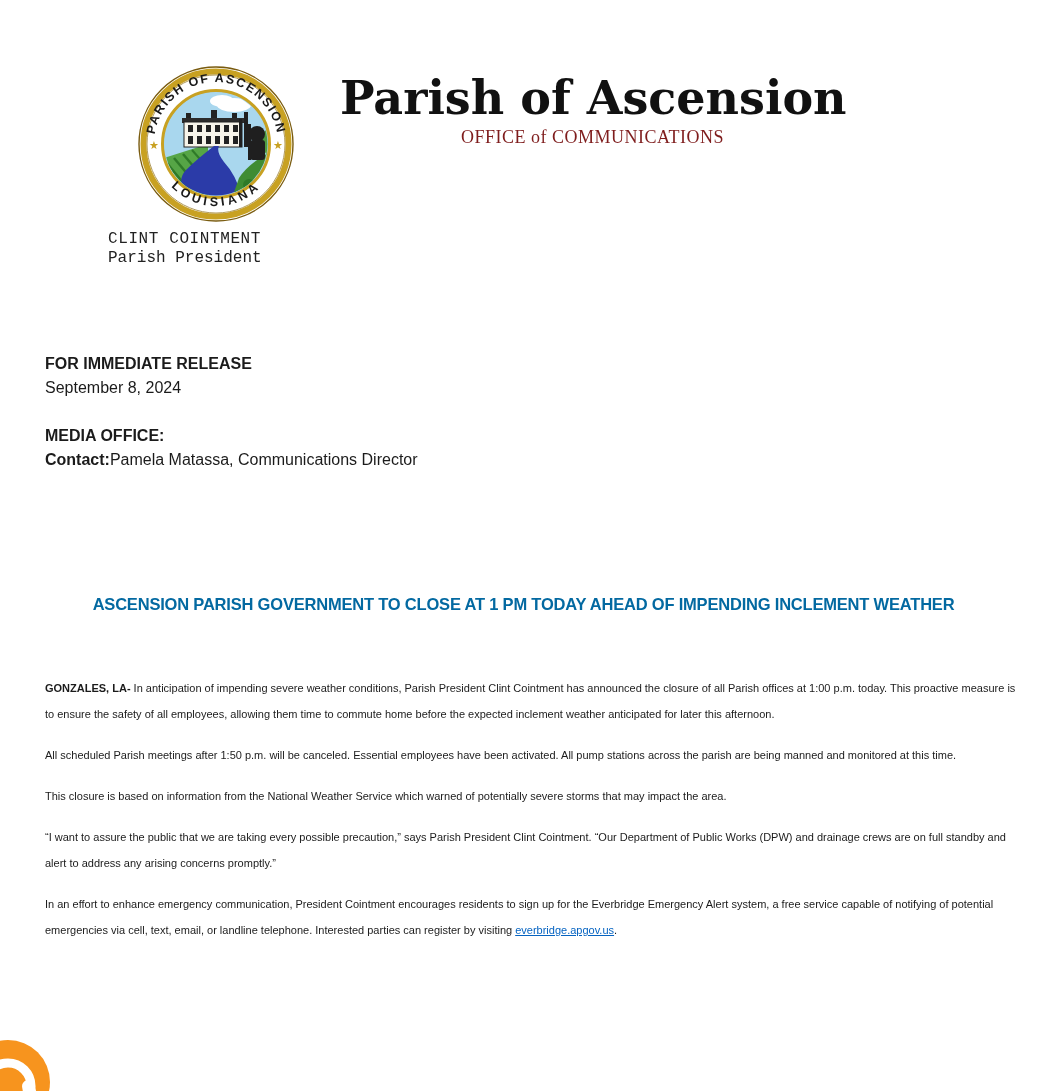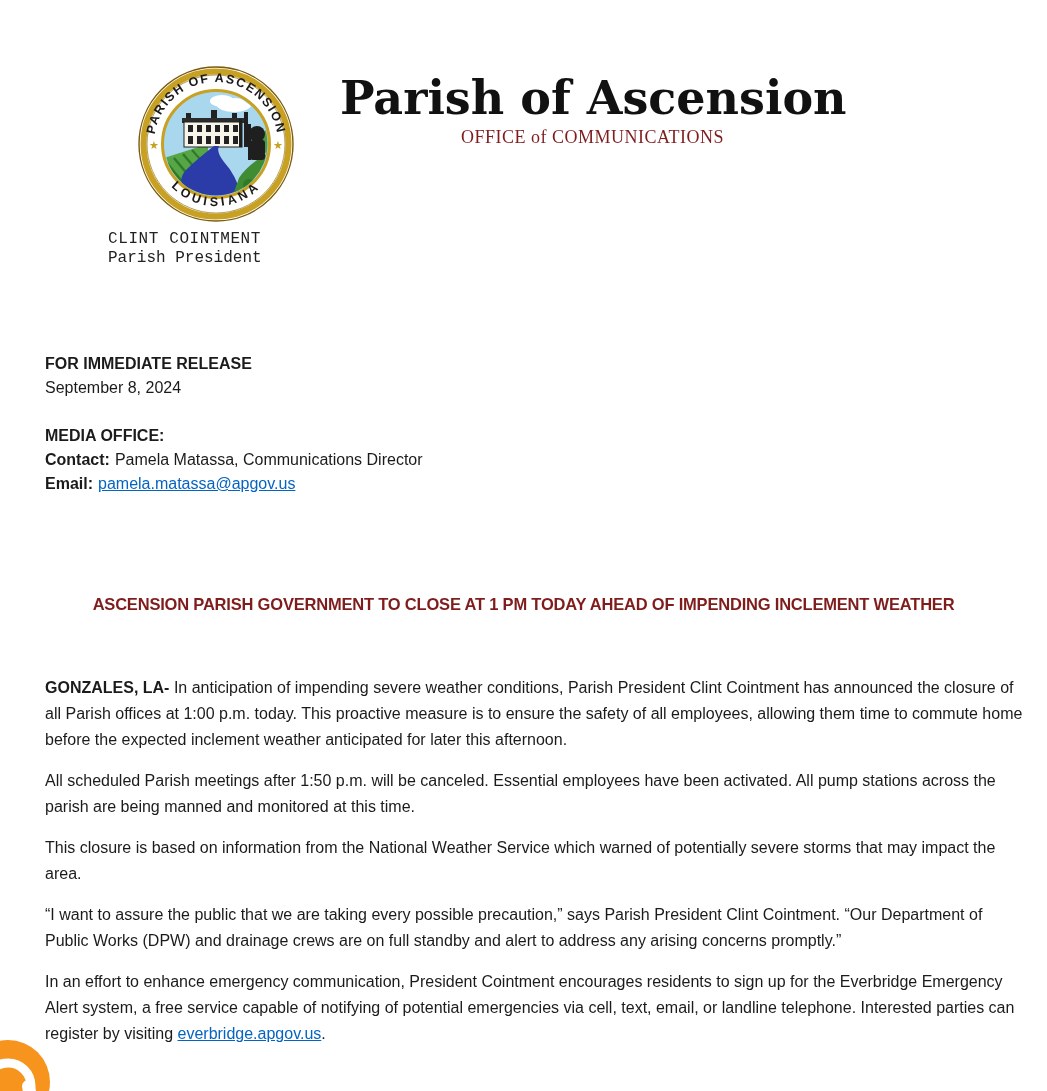--- a/index.html
+++ b/index.html
@@ -28,31 +28,31 @@
     font-size:46px; line-height:52px; color:#111; white-space:nowrap;
   }
   .office-line {
     font-family:"Liberation Serif", serif; font-size:18px;
     letter-spacing:0.5px; color:#7f1d1d; margin-top:3px;
   }
   
   .release-block { position:absolute; left:45px; top:352px; font-size:16px; line-height:24px; }
   .release-block .bold { font-weight:bold; }
   .spacer-line { height:24px; }
-  .inline-label { font-weight:bold; margin-right:5px; }
+  .inline-label { font-weight:bold; }
   a.doc-link { color:#0563C1; text-decoration:underline; cursor:pointer; }
   
   .headline {
     position:absolute; left:0; top:595px; width:100%;
     text-align:center; font-weight:bold; font-size:16.5px; letter-spacing:-0.2px;
-    color:#7f1d1d;
+    color:#0369a1;
   }
   
   .body-copy { position:absolute; left:45px; top:675px; width:980px; }
-  .body-copy p { font-size:16px; line-height:26px; margin:0 0 15px 0; }
+  .body-copy p { font-size:11px; line-height:26px; margin:0 0 15px 0; }
   .lead-bold { font-weight:bold; }
   
   .listen-widget { position:absolute; left:-42px; top:1032px; width:100px; height:100px; cursor:pointer; }
 </style>
 </head>
 <body>
 
 <div class="page">
 
   <div class="seal-wrap">
@@ -135,23 +135,20 @@
   </div>
 
   <div class="release-block">
     <div class="bold">FOR IMMEDIATE RELEASE</div>
     <div>September 8, 2024</div>
     <div class="spacer-line"></div>
     <div class="bold">MEDIA OFFICE:</div>
     <div>
       <span class="inline-label">Contact:</span><span>Pamela Matassa, Communications Director</span>
     </div>
-    <div>
-      <span class="inline-label">Email:</span><a class="doc-link" href="#">pamela.matassa@apgov.us</a>
-    </div>
   </div>
 
   <div class="headline">ASCENSION PARISH GOVERNMENT TO CLOSE AT 1 PM TODAY AHEAD OF IMPENDING INCLEMENT WEATHER</div>
 
   <div class="body-copy">
     <p><span class="lead-bold">GONZALES, LA-</span><span> In anticipation of impending severe weather conditions, Parish President Clint Cointment has announced the closure of all Parish offices at 1:00 p.m. today. This proactive measure is to ensure the safety of all employees, allowing them time to commute home before the expected inclement weather anticipated for later this afternoon.</span></p>
     <p>All scheduled Parish meetings after 1:50 p.m. will be canceled. Essential employees have been activated. All pump stations across the parish are being manned and monitored at this time.</p>
     <p>This closure is based on information from the National Weather Service which warned of potentially severe storms that may impact the area.</p>
     <p>“I want to assure the public that we are taking every possible precaution,” says Parish President Clint Cointment. “Our Department of Public Works (DPW) and drainage crews are on full standby and alert to address any arising concerns promptly.”</p>
     <p><span>In an effort to enhance emergency communication, President Cointment encourages residents to sign up for the Everbridge Emergency Alert system, a free service capable of notifying of potential emergencies via cell, text, email, or landline telephone. Interested parties can register by visiting </span><a class="doc-link" href="#">everbridge.apgov.us</a><span>.</span></p>

